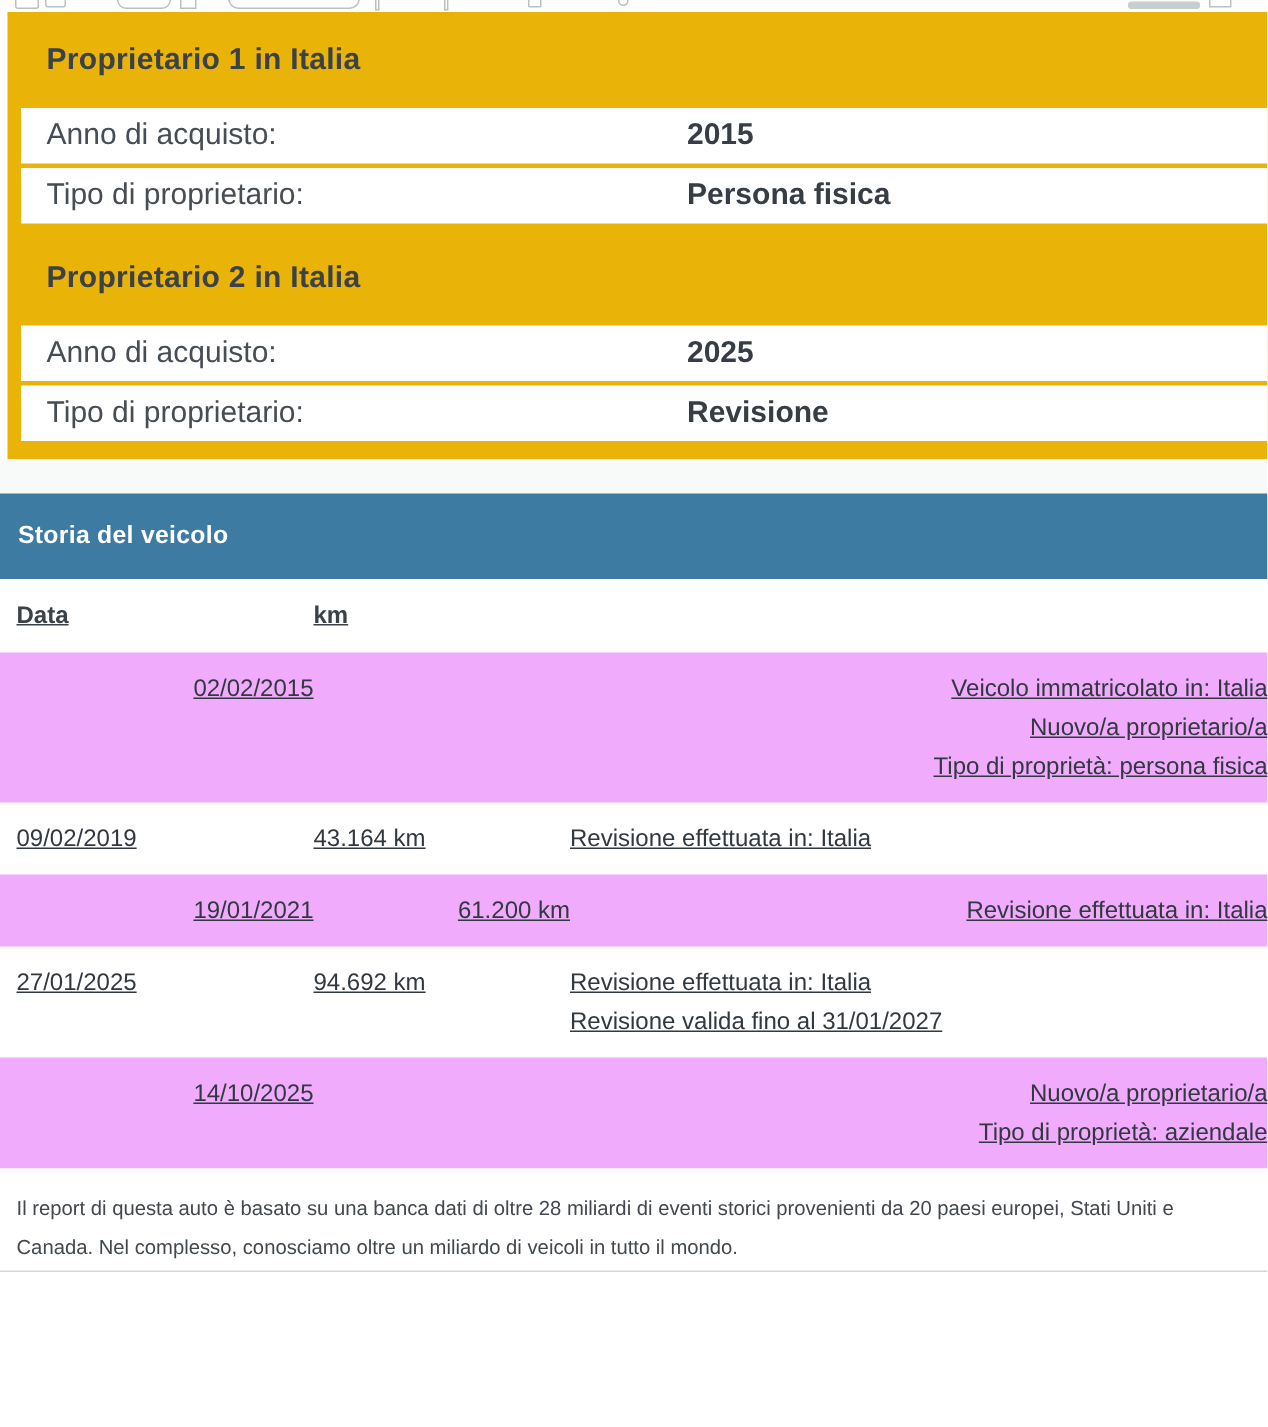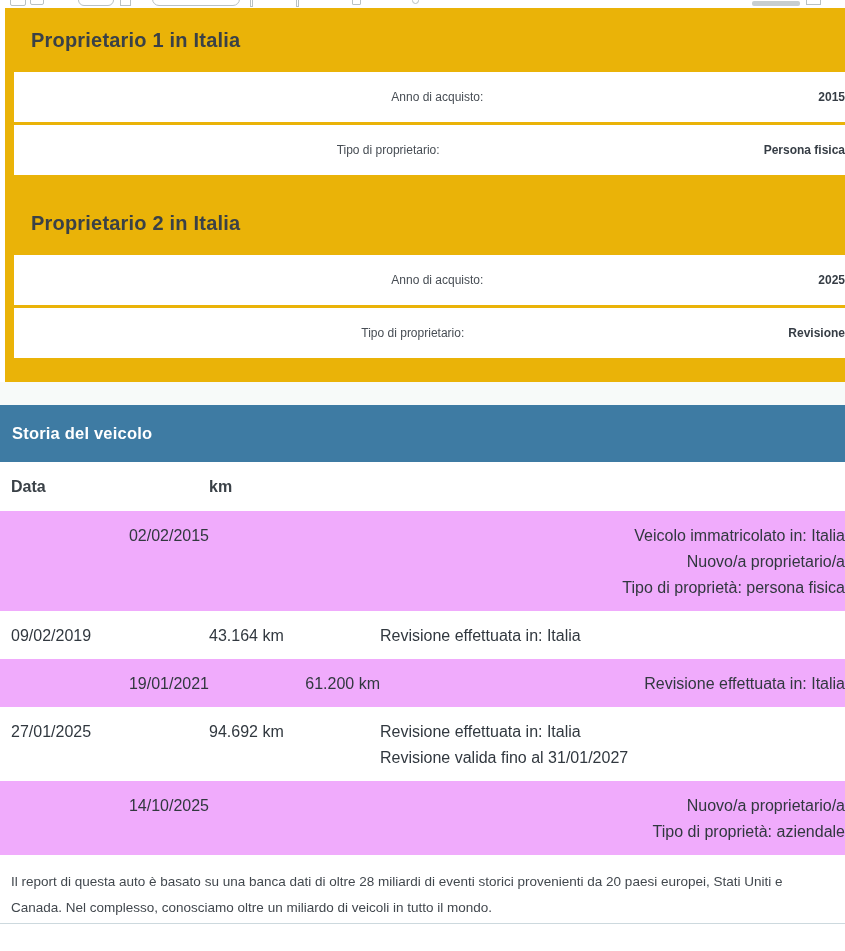--- a/index.html
+++ b/index.html
@@ -10,34 +10,34 @@
   }
   
   .top-strip{position:relative;height:8px;background:#ffffff;overflow:hidden;}
   .frag{position:absolute;border:1px solid #b8c1c4;background:transparent;}
   .frag.fill{background:#c7ced0;border:none;}
 
   
   .owners-card{margin-left:5px;background:#eab308;padding-bottom:8px;}
   .section-header{height:64px;display:flex;align-items:center;padding-left:26px;
     font-size:20px;font-weight:bold;color:#3a4147;letter-spacing:.2px;}
-  .owner-row{margin-left:9px;background:#ffffff;height:50px;margin-bottom:3px;
-    display:flex;align-items:center;font-size:12px;justify-content:flex-end;}
-  .owner-row:last-child{margin-bottom:16px;}
+  .owner-row{margin-left:9px;background:#ffffff;height:37px;margin-bottom:3px;
+    display:flex;align-items:center;font-size:20px;}
+  .owner-row:last-child{margin-bottom:4px;}
   .owner-label{padding-left:17px;width:427px;color:#474d54;}
   .owner-value{font-weight:bold;color:#363d45;}
 
   .page-gap{height:23px;background:#f7faf9;}
 
   
   .history-header{height:57px;background:#3e7ba3;display:flex;align-items:center;
     padding-left:12px;font-size:16.5px;font-weight:bold;color:#ffffff;letter-spacing:.2px;}
   .history-table{background:#ffffff;}
   .h-row{display:grid;grid-template-columns:198px 171px 1fr;padding-left:11px;
-    font-size:16px;color:#31383f;line-height:26px;}
+    font-size:16px;color:#31383f;line-height:26px;text-decoration:underline;}
   .h-head{height:49px;align-items:center;font-weight:bold;color:#3a4147;line-height:normal;}
   .h-body{padding-top:12px;padding-bottom:10px;}
   .h-body.alt{background:#f0abfc;text-align:right;}
   .footer{background:#ffffff;padding:14px 11px 2px 11px;height:52px;
     font-size:13.5px;font-weight:normal;line-height:26px;color:#42484e;
     border-bottom:1px solid #cdd9de;}
   .bottom-strip{height:5px;background:#ffffff;}
 </style>
 </head>
 <body>

